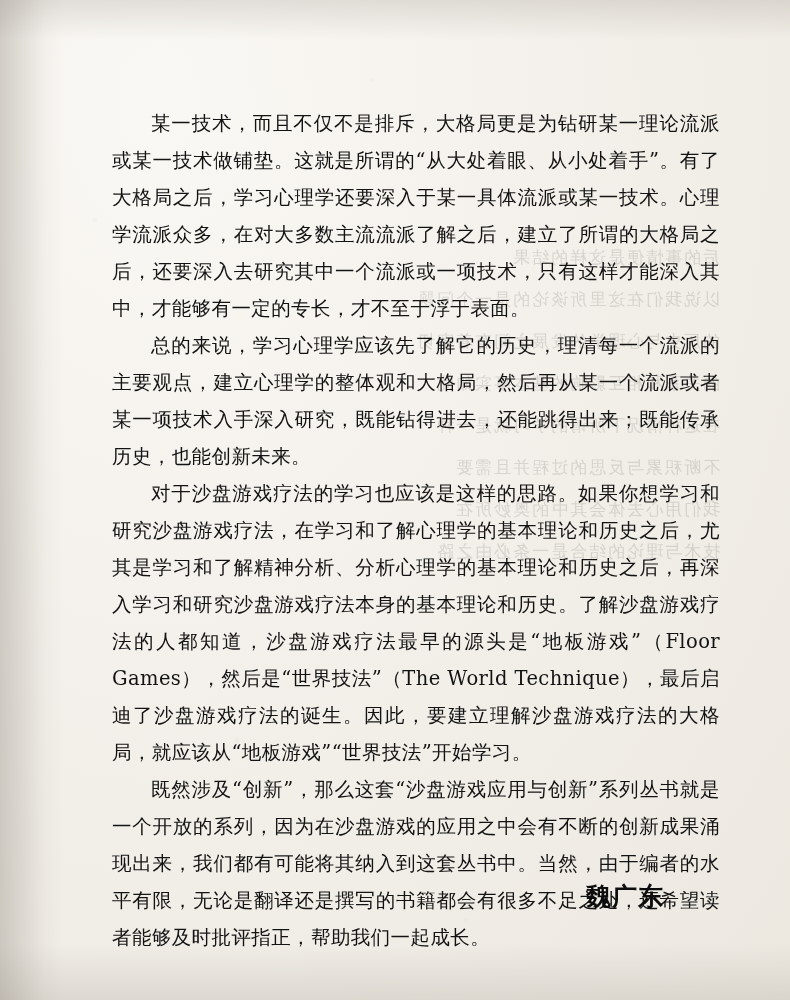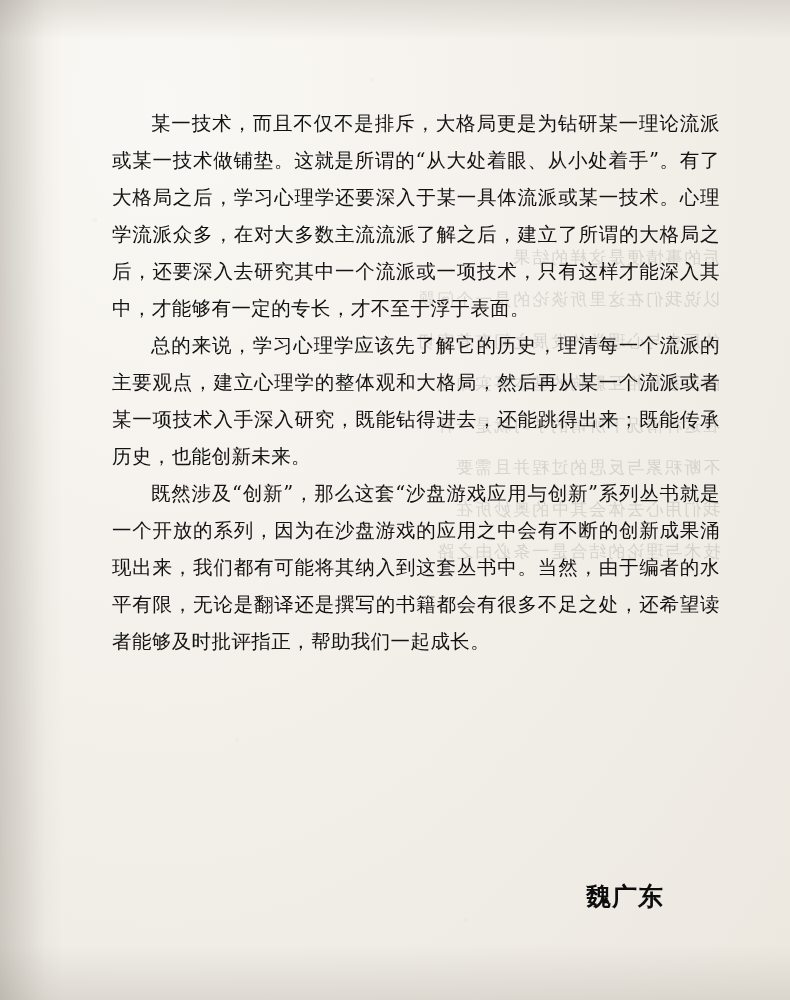--- a/index.html
+++ b/index.html
@@ -118,18 +118,19 @@
     <div>的关系和相互影响的基本事实如此</div>
     <div>在这种情况下所谓的学习就是一种</div>
     <div>不断积累与反思的过程并且需要</div>
     <div>我们用心去体会其中的奥妙所在</div>
     <div>技术与理论的结合是一条必由之路</div>
   </div>
 
   <div class="text-column">
     <p class="para">某一技术，而且不仅不是排斥，大格局更是为钻研某一理论流派或某一技术做铺垫。这就是所谓的“从大处着眼、从小处着手”。有了大格局之后，学习心理学还要深入于某一具体流派或某一技术。心理学流派众多，在对大多数主流流派了解之后，建立了所谓的大格局之后，还要深入去研究其中一个流派或一项技术，只有这样才能深入其中，才能够有一定的专长，才不至于浮于表面。</p>
     <p class="para">总的来说，学习心理学应该先了解它的历史，理清每一个流派的主要观点，建立心理学的整体观和大格局，然后再从某一个流派或者某一项技术入手深入研究，既能钻得进去，还能跳得出来；既能传承历史，也能创新未来。</p>
+    <p class="para">对于沙盘游戏疗法的学习也应该是这样的思路。如果你想学习和研究沙盘游戏疗法，在学习和了解心理学的基本理论和历史之后，尤其是学习和了解精神分析、分析心理学的基本理论和历史之后，再深入学习和研究沙盘游戏疗法本身的基本理论和历史。了解沙盘游戏疗法的人都知道，沙盘游戏疗法最早的源头是“地板游戏”（Floor Games），然后是“世界技法”（The World Technique），最后启迪了沙盘游戏疗法的诞生。因此，要建立理解沙盘游戏疗法的大格局，就应该从“地板游戏”“世界技法”开始学习。</p>
     <p class="para">既然涉及“创新”，那么这套“沙盘游戏应用与创新”系列丛书就是一个开放的系列，因为在沙盘游戏的应用之中会有不断的创新成果涌现出来，我们都有可能将其纳入到这套丛书中。当然，由于编者的水平有限，无论是翻译还是撰写的书籍都会有很多不足之处，还希望读者能够及时批评指正，帮助我们一起成长。</p>
   </div>
 
   <div class="signature">魏广东</div>
 
 </div>
 
 </body></html>

